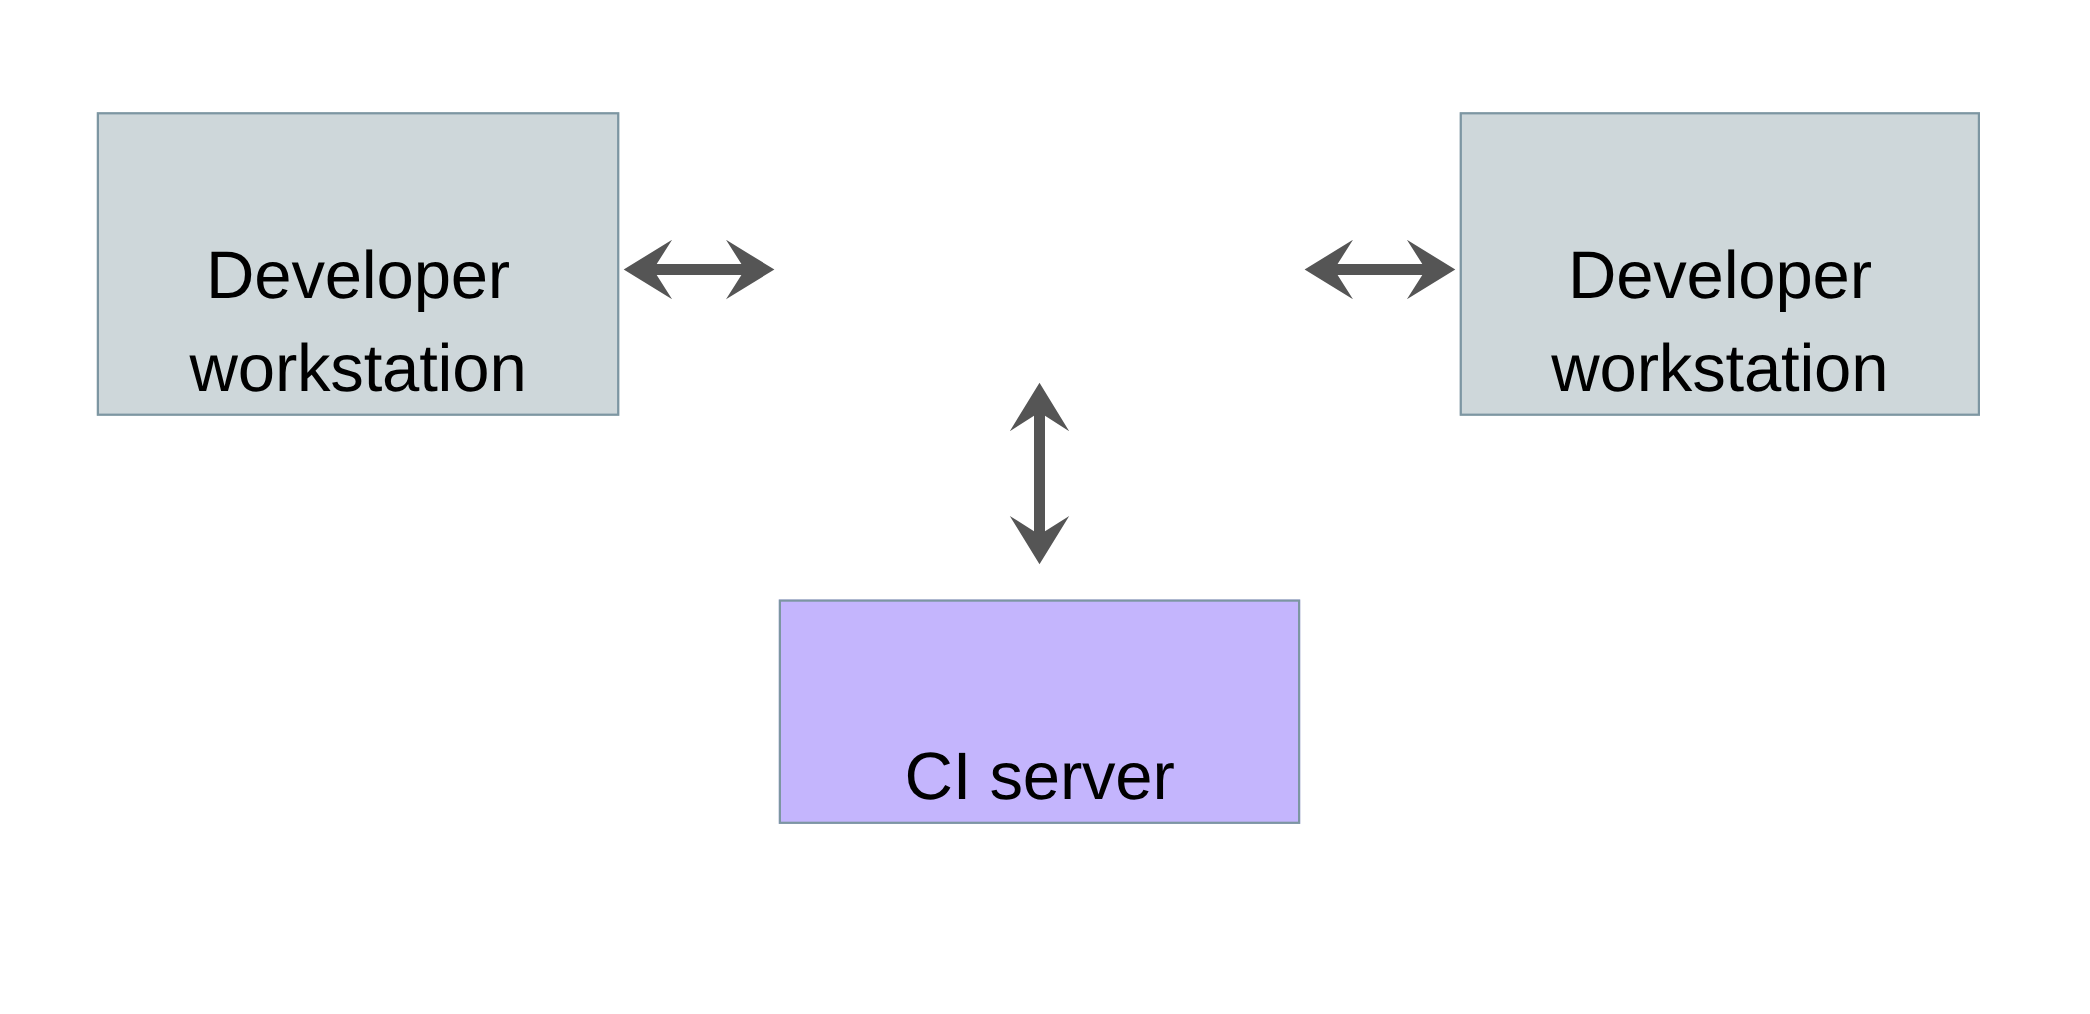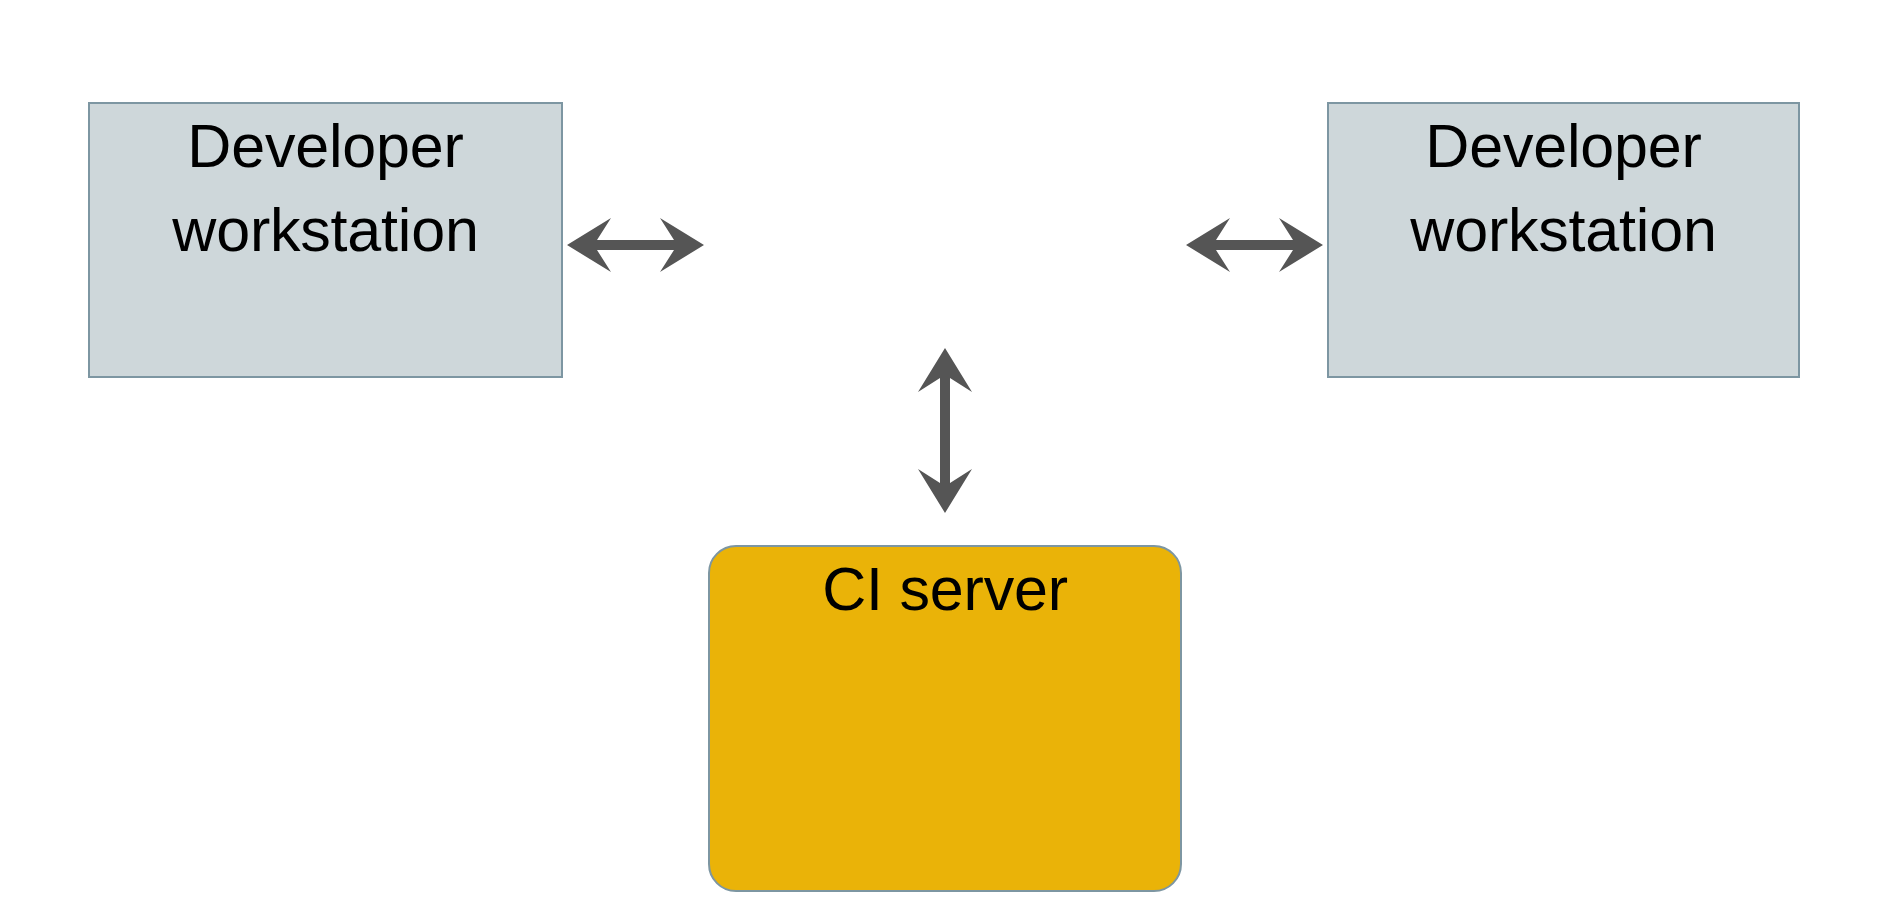--- a/index.html
+++ b/index.html
@@ -19,21 +19,21 @@
     width: 1900px;
     height: 922px;
     background: #ffffff;
   }
   .node-box {
     position: absolute;
     box-sizing: border-box;
     background: #ced7da;
     border: 2px solid #7d96a2;
     display: flex;
-    align-items: flex-start;
+    align-items: flex-end;
     justify-content: center;
     text-align: center;
   }
   .node-label {
     font-family: "Liberation Sans", "DejaVu Sans", sans-serif;
     font-size: 61px;
     line-height: 84px;
     font-weight: 400;
     color: #000000;
     letter-spacing: -0.2px;
@@ -59,21 +59,21 @@
     <span class="node-label" style="color: rgb(0, 0, 0);">Developer
 workstation</span>
   </div>
 
 
   <div class="node-box" id="node-2" style="left: 1327px; top: 102px; width: 473px; height: 276px; background: rgb(206, 215, 218); border-color: rgb(125, 150, 162);">
     <span class="node-label" style="color: rgb(0, 0, 0);">Developer
 workstation</span>
   </div>
 
-  <div class="node-box" id="node-3" style="left: 708px; top: 545px; width: 474px; height: 347px; background: #eab308; border-color: rgb(125, 150, 162); border-radius: 28px;">
+  <div class="node-box" id="node-3" style="left: 708px; top: 545px; width: 474px; height: 204px; background: #c4b5fd; border-color: rgb(125, 150, 162);">
     <span class="node-label" style="color: rgb(0, 0, 0);">CI server</span>
   </div>
 
   <svg class="connector-svg" id="conn-0" xmlns="http://www.w3.org/2000/svg" width="137" height="62" viewBox="0 -31 137 62" style="left: 567px; top: 214px;">
       <path class="connector-shape" d="M 137.00 0.00 L 93.00 -27.00 L 107.00 -5.00 L 30.00 -5.00 L 44.00 -27.00 L 0.00 0.00 L 44.00 27.00 L 30.00 5.00 L 107.00 5.00 L 93.00 27.00 Z" fill="#555555"></path>
     </svg>
 
   <svg class="connector-svg" id="conn-1" xmlns="http://www.w3.org/2000/svg" width="137" height="62" viewBox="0 -31 137 62" style="left: 1186px; top: 214px;">
       <path class="connector-shape" d="M 137.00 0.00 L 93.00 -27.00 L 107.00 -5.00 L 30.00 -5.00 L 44.00 -27.00 L 0.00 0.00 L 44.00 27.00 L 30.00 5.00 L 107.00 5.00 L 93.00 27.00 Z" fill="#555555"></path>
     </svg>

